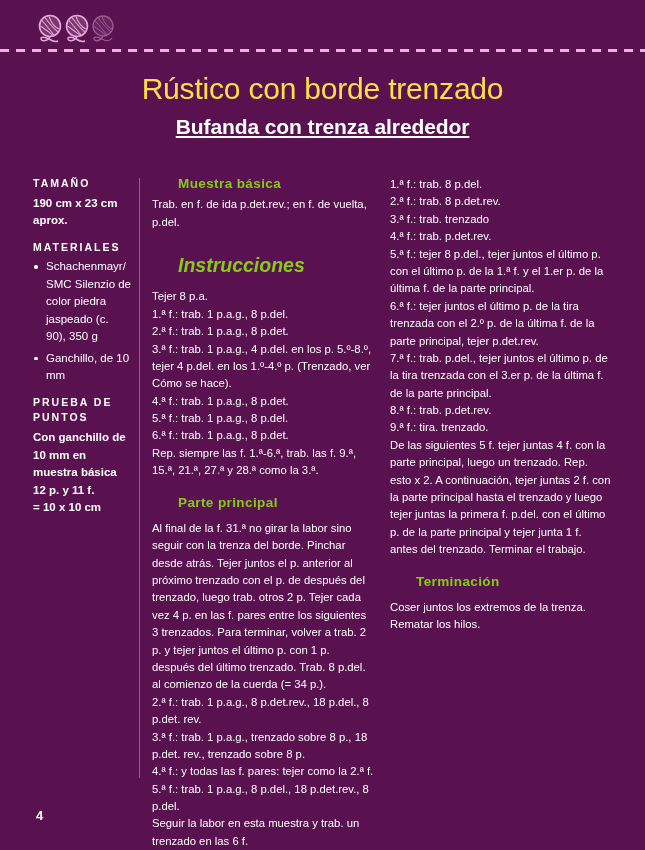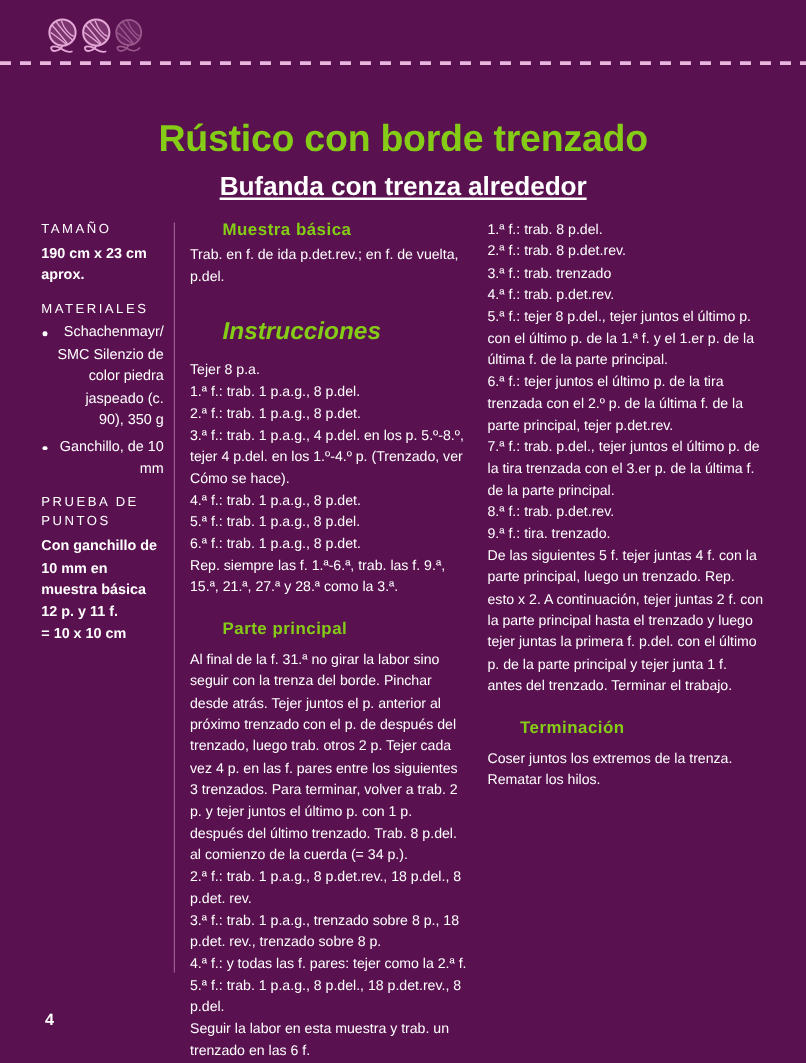--- a/index.html
+++ b/index.html
@@ -51,26 +51,25 @@
   
   .title-block {
     position: absolute;
     left: 0;
     top: 72px;
     width: 645px;
     text-align: center;
   }
 
   .main-title {
-    color: #84cc16;
+    color: #fde047;
     font-size: 30px;
-    font-weight: bold;
+    font-weight: normal;
     letter-spacing: -0.2px;
     line-height: 1.12;
-    margin-top: 23px;
   }
 
   .sub-title {
     color: #ffffff;
     font-size: 21px;
     font-weight: bold;
     margin-top: 9px;
     letter-spacing: -0.1px;
     text-decoration: underline;
   }
@@ -113,21 +112,21 @@
     position: absolute;
     left: 390px;
     top: 0;
     width: 222px;
     color: #ffffff;
   }
 
   
   .side-head {
     font-size: 10.5px;
-    font-weight: normal;
+    font-weight: bold;
     letter-spacing: 2.0px;
     color: #ffffff;
     margin-bottom: 3px;
     line-height: 1.5;
   }
 
   .side-head.spaced { margin-top: 10px; }
 
   .side-text {
     font-size: 11.5px;
@@ -142,21 +141,20 @@
     padding: 0;
   }
 
   ul.side-list li {
     position: relative;
     padding-left: 13px;
     font-size: 11.5px;
     line-height: 1.52;
     margin-bottom: 4px;
     color: #ffffff;
-    text-align: right;
   }
 
   ul.side-list li::before {
     content: "";
     position: absolute;
     left: 1px;
     top: 7px;
     width: 3.5px;
     height: 3.5px;
     border-radius: 50%;

